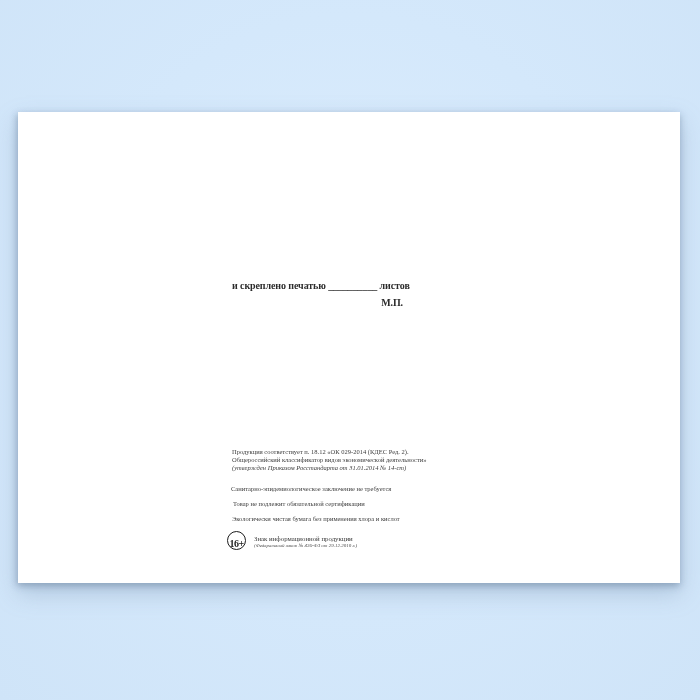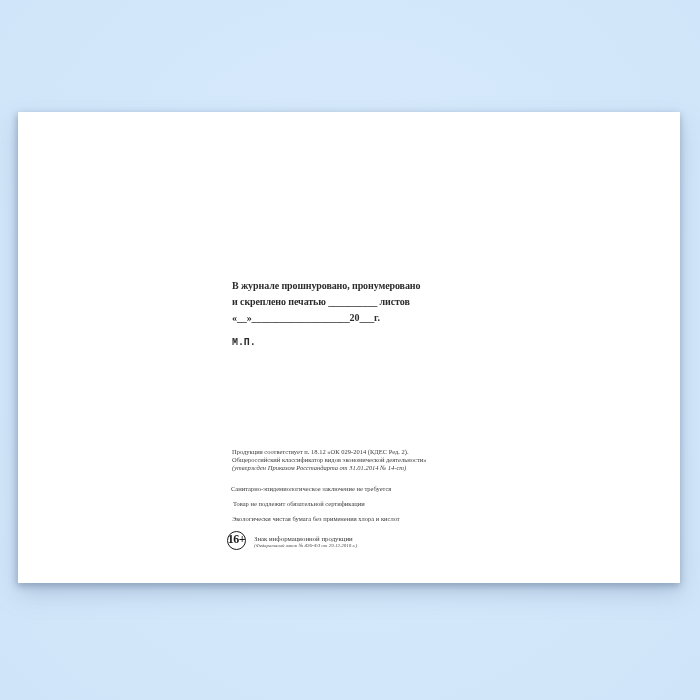--- a/index.html
+++ b/index.html
@@ -14,48 +14,46 @@
     background:#ffffff;
     box-shadow:0 3px 7px rgba(110,135,160,.45), 0 10px 22px rgba(120,145,175,.38), -2px 2px 6px rgba(120,145,175,.25);
   }
   
   .stitch-block{
     position:absolute;left:214px;top:166px;width:182px;
     font-weight:bold;font-size:10px;line-height:15.8px;
     letter-spacing:-0.1px;color:#2c2c2c;white-space:nowrap;
   }
   .stitch-line{height:15.8px;}
-  .stamp-line{height:15.8px;text-align:left;padding-right:11px;margin-top:10px;font-family:Liberation Mono, monospace;}
+  .stamp-line{height:15.8px;text-align:right;padding-right:11px;margin-top:1px;}
   
   .fine{position:absolute;color:#3d3d3d;white-space:nowrap;}
   .okved{left:214px;top:336px;font-size:6.5px;line-height:8px;}
   .okved .it{font-style:italic;}
   .sanitary{left:213px;top:373px;font-size:6.5px;}
   .certif{left:215px;top:388px;font-size:6.5px;}
   .eco{left:214px;top:403px;font-size:6.5px;}
   .age-badge{
     position:absolute;left:209px;top:419px;width:19px;height:19px;
     border:1.6px solid #1c1c1c;border-radius:50%;
-    display:flex;align-items:flex-start;justify-content:center;
-    font-weight:bold;font-size:12px;letter-spacing:-0.5px;color:#1c1c1c;
+    display:flex;align-items:flex-end;justify-content:center;
+    font-weight:bold;font-size:10px;letter-spacing:-0.5px;color:#1c1c1c;
     box-sizing:border-box;background:#fff;
   }
   .age-label{left:236px;top:423px;font-size:6.8px;line-height:7px;color:#3a3a3a;}
   .age-law{left:236px;top:431px;font-size:5px;font-style:italic;color:#4a4a4a;}
 </style>
 </head>
 <body>
 
 <div class="scene">
   <div class="paper">
 
     <div class="stitch-block">
-      <div class="stitch-line">В журнале прошнуровано, пронумеровано</div>
       <div class="stitch-line">и скреплено печатью __________ листов</div>
-      <div class="stitch-line">«__»____________________20___г.</div>
       <div class="stamp-line">М.П.</div>
     </div>
 
     <div class="fine okved">
       <div>Продукция соответствует п. 18.12 «ОК 029-2014 (КДЕС Ред. 2).</div>
       <div>Общероссийский классификатор видов экономической деятельности»</div>
       <div class="it">(утвержден Приказом Росстандарта от 31.01.2014 № 14-ст)</div>
     </div>
 
     <div class="fine sanitary">Санитарно-эпидемиологическое заключение не требуется</div>

